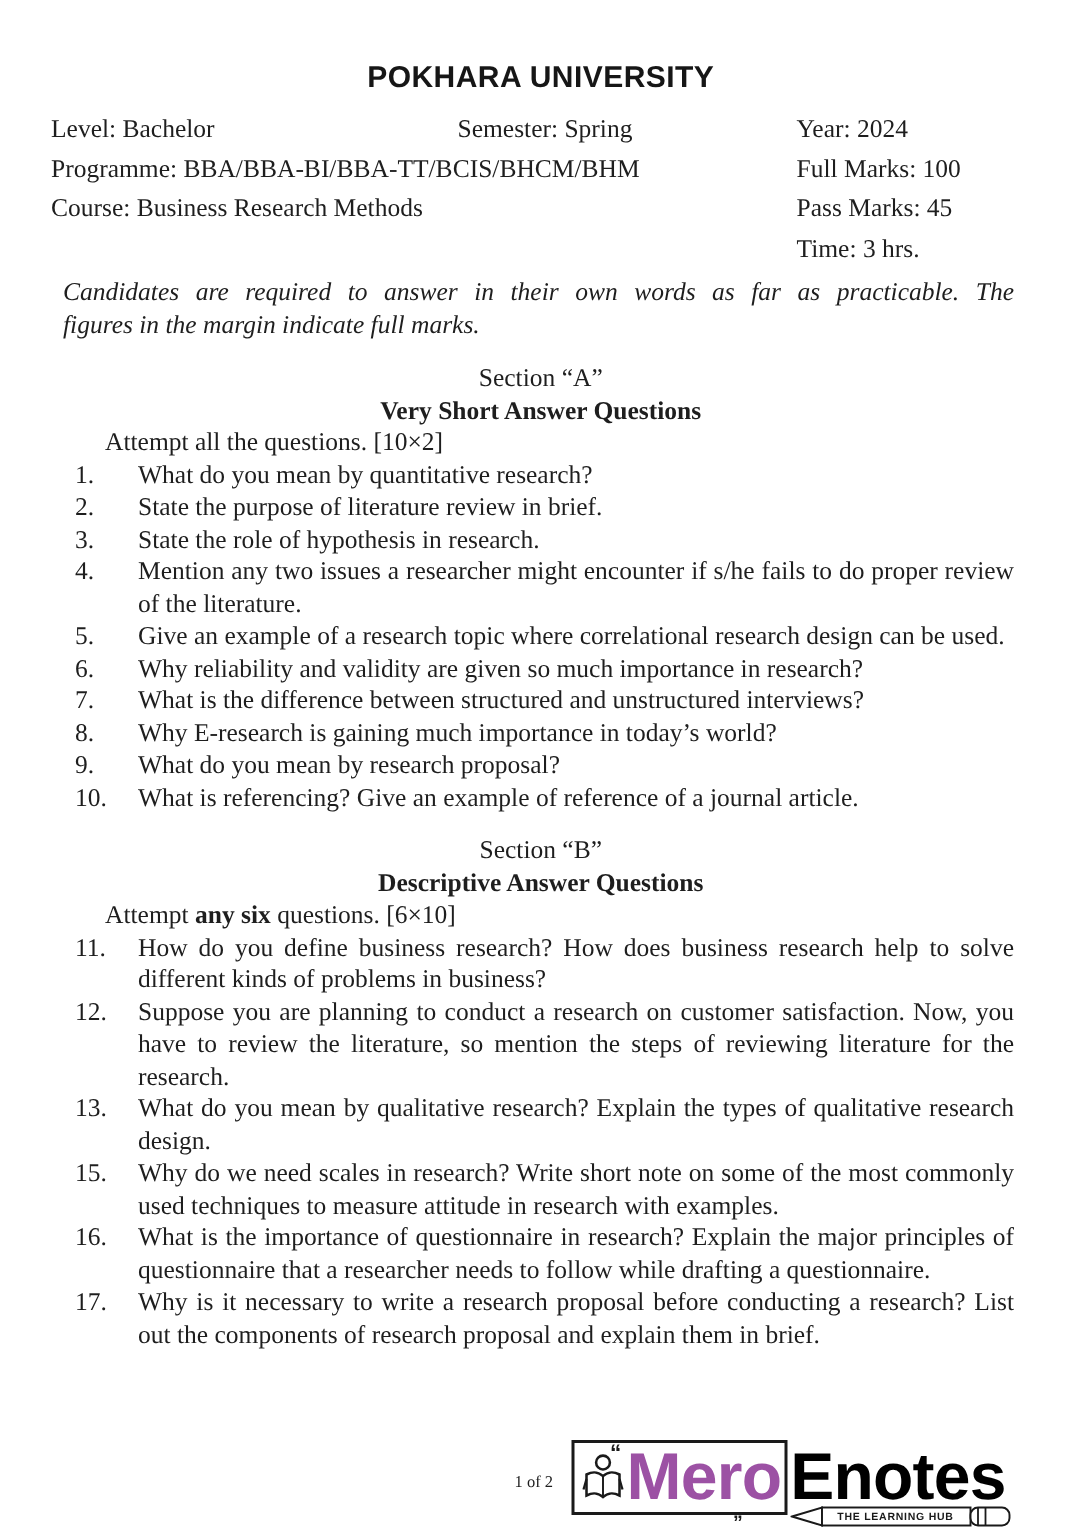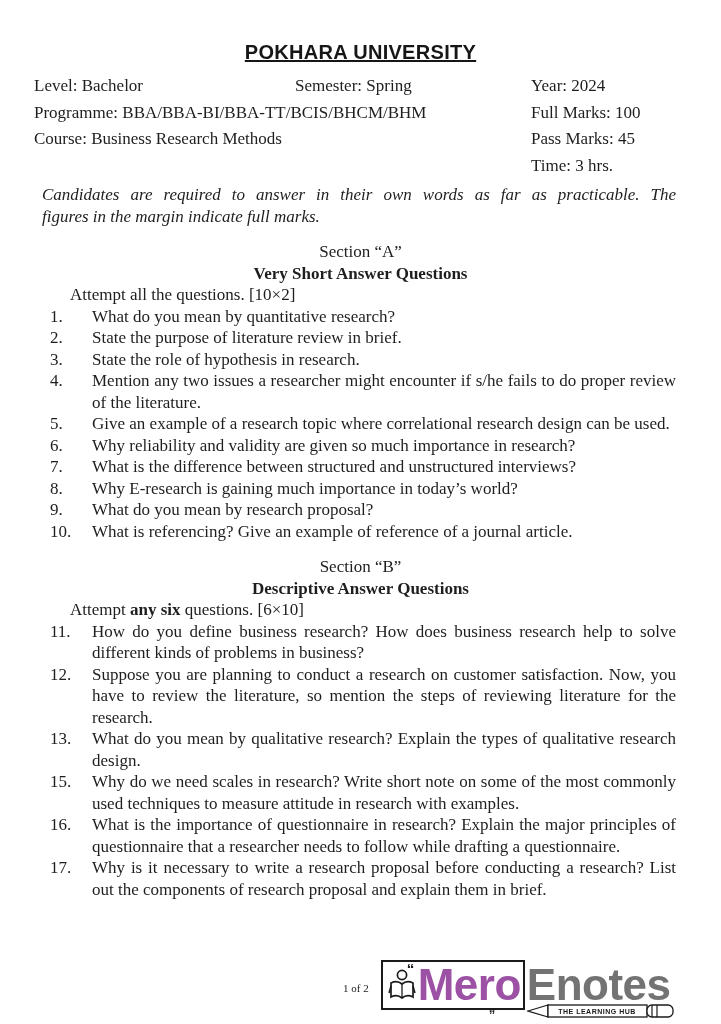--- a/index.html
+++ b/index.html
@@ -16,25 +16,24 @@
   }
   .title {
     padding-top: 40px;
     text-align: center;
     font-family: "Liberation Sans", sans-serif;
     font-weight: bold;
     font-size: 20px;
     line-height: 24px;
     letter-spacing: 0.3px;
     color: #161616;
-    text-decoration: underline;
   }
   .hdr { margin-top: 11px; }
   .hdr-row { position: relative; height: 26.5px; padding-left: 34px; }
-  .hdr-mid   { position: absolute; left: 295px; top: 0; }
+  .hdr-mid   { position: absolute; left: 305px; top: 0; }
   .hdr-right { position: absolute; left: 519px; top: 0; margin-left: 12px; }
   .note { margin: 3px 45px 0 42px; font-style: italic; }
   .note-l1 { text-align: justify; text-align-last: justify; }
   .center { text-align: center; }
   .bold { font-weight: bold; }
   .sec-heading { margin-top: 14px; }
   .sec-subheading { font-weight: bold; }
   .attempt { padding-left: 70px; }
   .q-row { display: flex; padding-left: 50px; padding-right: 45px; }
   .q-num { flex: none; width: 42px; }
@@ -66,21 +65,21 @@
     color: #1a1a1a;
   }
   .logo-mero, .logo-enotes {
     font-family: "Liberation Sans", sans-serif;
     font-weight: bold;
     font-size: 44px;
     line-height: 36px;
     letter-spacing: -0.5px;
   }
   .logo-mero { color: #9c51a4; margin-left: 2px; }
-  .logo-enotes { color: #737373; margin-left: 2px; }
+  .logo-enotes { color: #000000; margin-left: 2px; }
   .quote-br {
     position: absolute;
     left: 108px; bottom: 0px;
     font-family: "Liberation Sans", sans-serif;
     font-weight: bold;
     font-size: 13px;
     color: #1a1a1a;
   }
   .pencil-banner { position: absolute; right: -4px; bottom: -2px; }
 </style>

